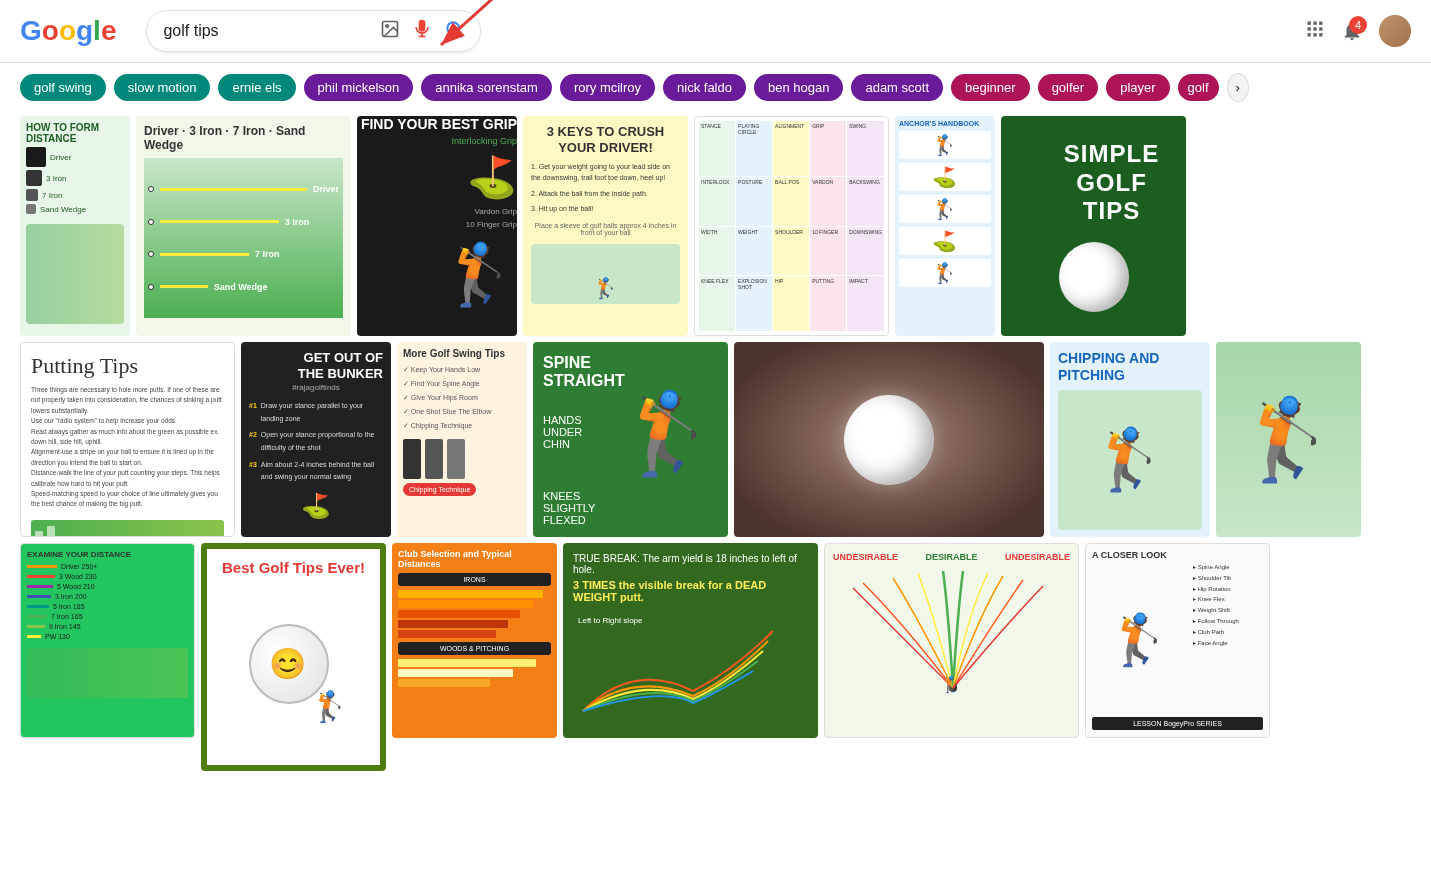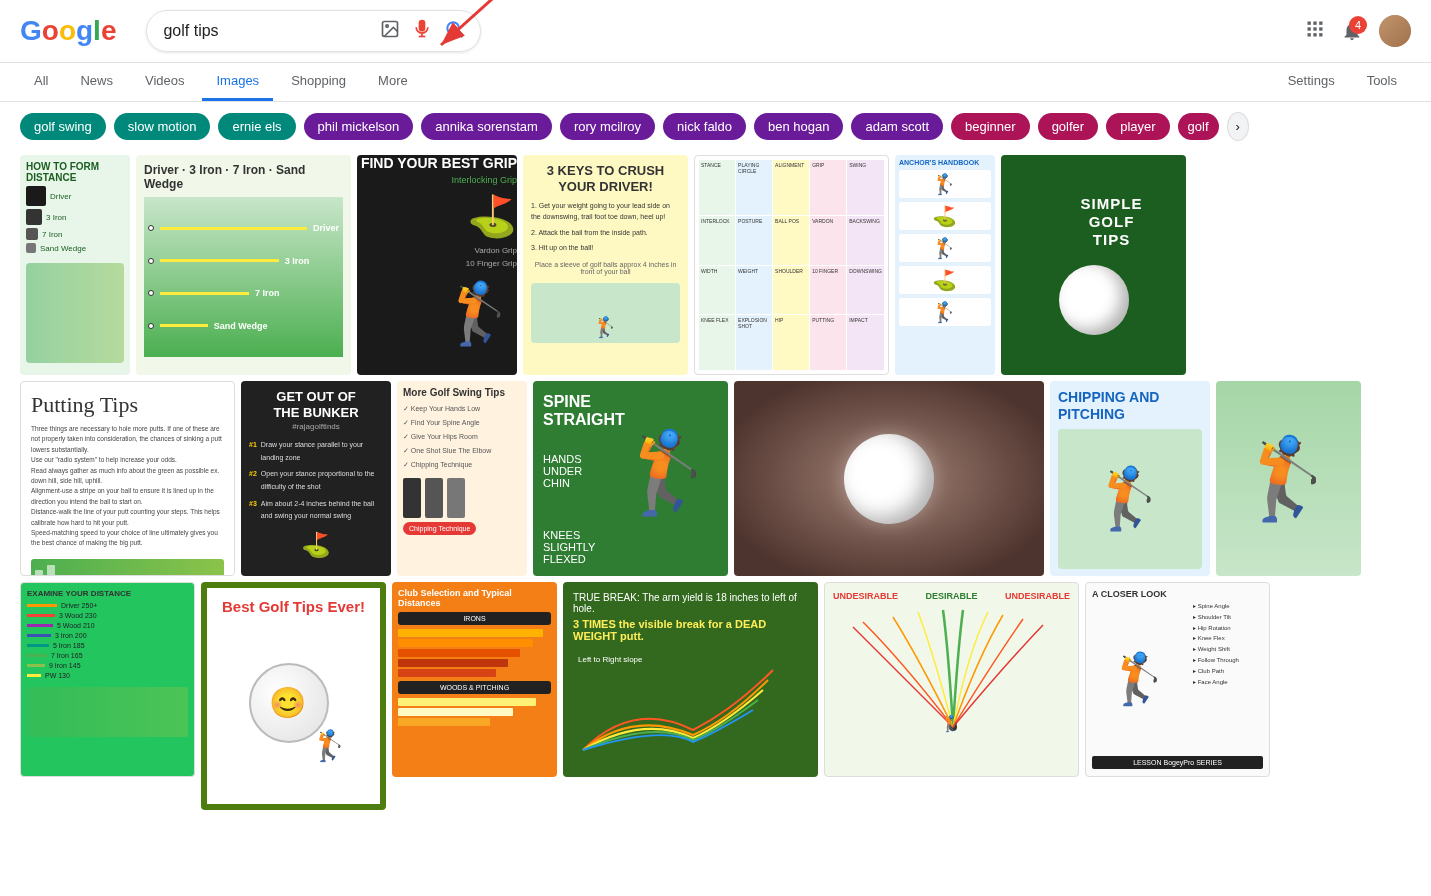--- a/index.html
+++ b/index.html
@@ -118,32 +118,20 @@
             <path d="M12 22c1.1 0 2-.9 2-2h-4c0 1.1.9 2 2 2zm6-6V11c0-3.07-1.64-5.64-4.5-6.32V4c0-.83-.67-1.5-1.5-1.5S10.5 3.17 10.5 4v.68C7.63 5.36 6 7.92 6 11v5l-2 2v1h16v-1l-2-2z"></path>
           </svg>
         <div class="notif-count">4</div>
       </div>
       <div class="avatar">
         <div class="avatar-inner"></div>
       </div>
     </div>
   </div>
 
-  <div class="nav-tabs">
-    <a class="nav-tab" href="#">All</a>
-    <a class="nav-tab" href="#">News</a>
-    <a class="nav-tab" href="#">Videos</a>
-    <a class="nav-tab active" href="#">Images</a>
-    <a class="nav-tab" href="#">Shopping</a>
-    <a class="nav-tab" href="#">More</a>
-    <div class="nav-tab-right">
-      <a class="nav-tab" href="#">Settings</a>
-      <a class="nav-tab" href="#">Tools</a>
-    </div>
-  </div>
 
   <div class="chips-row">
     <div class="chip chip-teal">golf swing</div>
     <div class="chip chip-teal">slow motion</div>
     <div class="chip chip-teal">ernie els</div>
     <div class="chip chip-purple">phil mickelson</div>
     <div class="chip chip-purple">annika sorenstam</div>
     <div class="chip chip-purple">rory mcilroy</div>
     <div class="chip chip-purple">nick faldo</div>
     <div class="chip chip-purple">ben hogan</div>
@@ -276,21 +264,21 @@
             <div style="background:#fff;height:28px;border-radius:2px;display:flex;align-items:center;justify-content:center;font-size:20px;">⛳</div>
             <div style="background:#fff;height:28px;border-radius:2px;display:flex;align-items:center;justify-content:center;font-size:20px;">🏌️</div>
             <div style="background:#fff;height:28px;border-radius:2px;display:flex;align-items:center;justify-content:center;font-size:20px;">⛳</div>
             <div style="background:#fff;height:28px;border-radius:2px;display:flex;align-items:center;justify-content:center;font-size:20px;">🏌️</div>
           </div>
         </div>
       </div>
 
       <div class="img-card" style="width:185px;height:220px;background:#1b5e20;">
         <div style="height:100%;display:flex;flex-direction:column;align-items:center;justify-content:center;padding:15px;color:#fff;">
-          <div style="font-size:15px;font-weight:bold;text-align:center;line-height:1.2;letter-spacing:1px;margin-left:36px;">SIMPLE<br>GOLF<br>TIPS</div>
+          <div style="font-size:24px;font-weight:bold;text-align:center;line-height:1.2;letter-spacing:1px;margin-left:36px;">SIMPLE<br>GOLF<br>TIPS</div>
           <div style="width:70px;height:70px;border-radius:50%;background:#fff;margin-top:16px;box-shadow:inset -8px -5px 15px rgba(0,0,0,0.3);"></div>
         </div>
       </div>
 
     </div>
 
     <div class="grid-row">
 
       <div class="img-card" style="width:215px;height:195px;background:#fff;border:1px solid #ddd;">
         <div style="padding:10px;">
@@ -308,21 +296,21 @@
               <div style="width:8px;height:20px;background:#fff;border-radius:1px;opacity:0.6;"></div>
               <div style="width:8px;height:25px;background:#fff;border-radius:1px;opacity:0.6;"></div>
               <div style="width:8px;height:15px;background:#fff;border-radius:1px;opacity:0.6;"></div>
             </div>
           </div>
         </div>
       </div>
 
       <div class="img-card" style="width:150px;height:195px;background:#212121;color:#fff;">
         <div style="padding:8px;">
-          <div style="font-size:13px;font-weight:bold;text-align:center;line-height:1.2;margin-bottom:2px;">GET OUT OF<br>THE BUNKER</div>
+          <div style="font-size:13px;font-weight:bold;text-align:right;line-height:1.2;margin-bottom:2px;">GET OUT OF<br>THE BUNKER</div>
           <div style="color:#aaa;font-size:8px;text-align:center;margin-bottom:8px;">#rajagolftinds</div>
           <div style="font-size:7px;line-height:1.8;color:#ddd;">
             <div style="display:flex;align-items:flex-start;gap:4px;margin-bottom:4px;">
               <span style="color:#ffcc02;font-weight:bold;">#1</span>
               <span>Draw your stance parallel to your landing zone</span>
             </div>
             <div style="display:flex;align-items:flex-start;gap:4px;margin-bottom:4px;">
               <span style="color:#ffcc02;font-weight:bold;">#2</span>
               <span>Open your stance proportional to the difficulty of the shot</span>
             </div>

